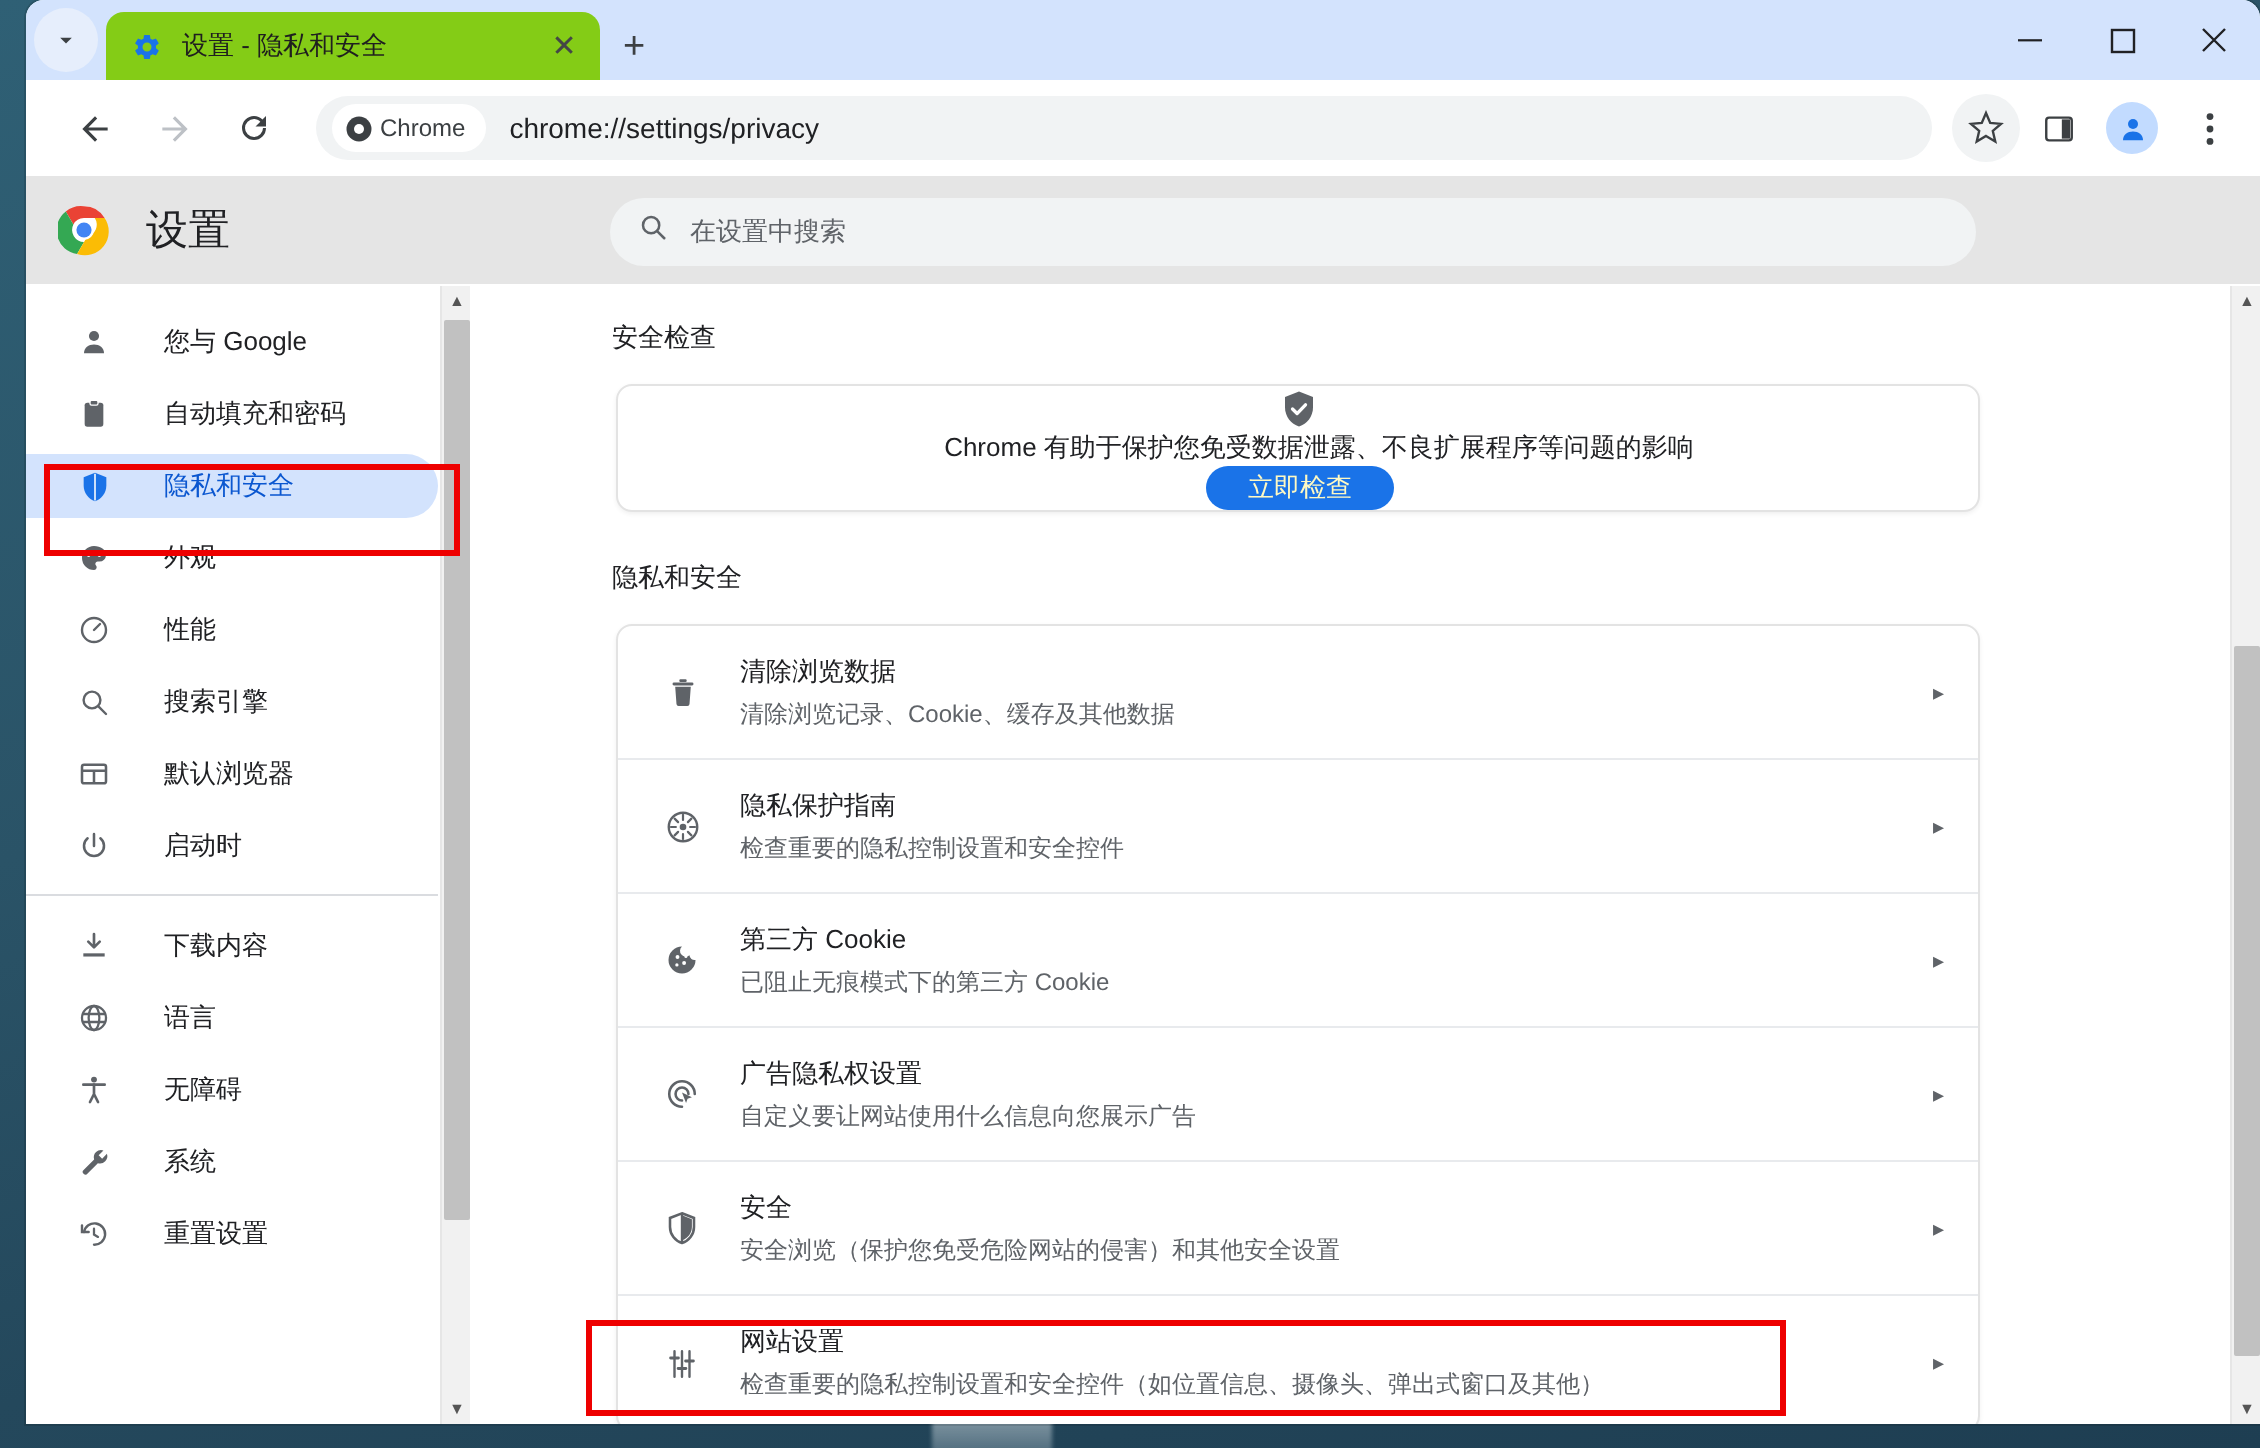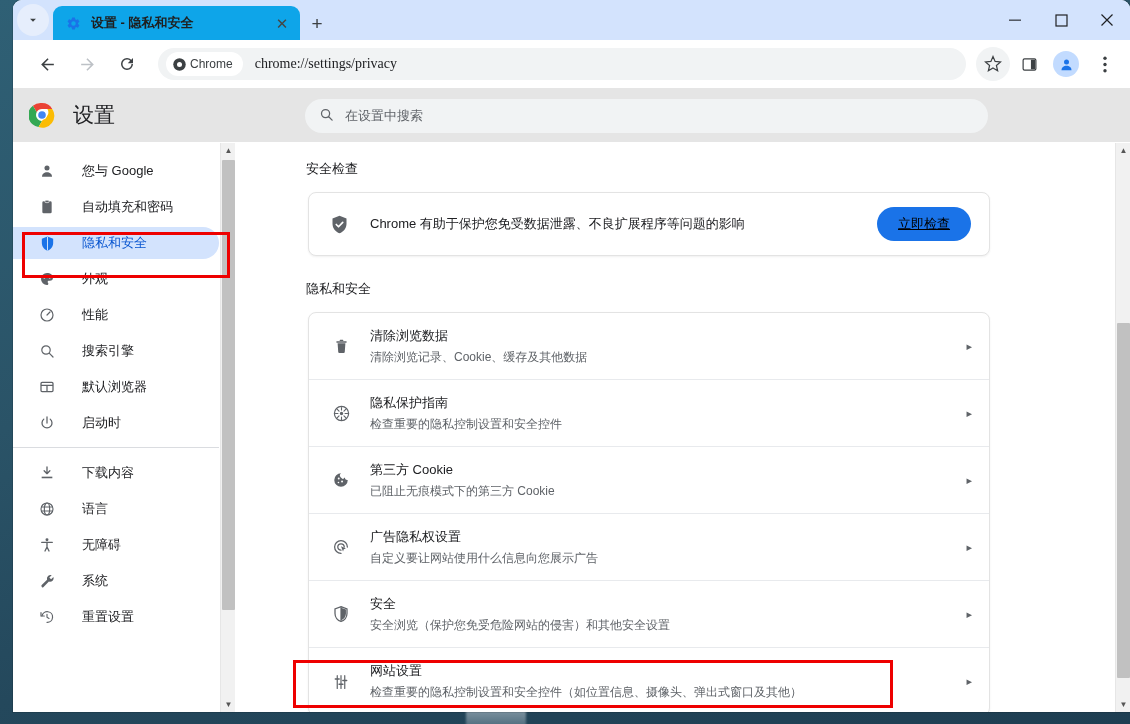--- a/index.html
+++ b/index.html
@@ -41,22 +41,22 @@
     position: relative; height: 40px; background: #d3e3fd;
   }
   #tab-search-btn {
     position: absolute; left: 4px; top: 4px; width: 32px; height: 32px;
     border-radius: 50%; display: flex; align-items: center; justify-content: center;
     background: #e6eefc;
   }
   #tab-search-btn svg { display: block; }
   .tab {
     position: absolute; left: 40px; top: 6px; width: 247px; height: 34px;
-    background: #0ea5e9; border-radius: 9px 9px 0 0;
-    display: flex; align-items: center; padding: 0 8px 0 12px; font-weight: bold;
+    background: #84cc16; border-radius: 9px 9px 0 0;
+    display: flex; align-items: center; padding: 0 8px 0 12px;
   }
   .tab-favicon { width: 16px; height: 16px; flex: 0 0 16px; display:flex; align-items:center; justify-content:center;}
   .tab-title {
     flex: 1 1 auto; margin-left: 10px;
     font-size: 13px; color: #1f1f1f; white-space: nowrap; overflow: hidden;
   }
   .tab-close {
     width: 20px; height: 20px; border-radius: 50%;
     display: flex; align-items: center; justify-content: center;
     color: #444746; font-size: 15px; line-height: 1;
@@ -86,21 +86,21 @@
   #omnibox {
     flex: 1 1 auto; height: 32px; margin: 0 8px 0 14px;
     background: #f1f3f4; border-radius: 16px;
     display: flex; align-items: center; padding-left: 8px;
   }
   #chrome-chip {
     display: flex; align-items: center; gap: 3px;
     height: 24px; padding: 0 10px 0 6px; background: #fff; border-radius: 12px;
   }
   #chrome-chip-label { font-size: 12px; color: #3c4043; }
-  #omnibox-url { margin-left: 12px; font-size: 14px; color: #202124; font-family: Liberation Serif, serif; }
+  #omnibox-url { margin-left: 12px; font-size: 14px; color: #202124; }
   #toolbar-right { display: flex; align-items: center; padding-right: 8px; }
   .tb-icon {
     width: 34px; height: 34px; margin-left: 2px; border-radius: 50%;
     display: flex; align-items: center; justify-content: center; color: #3c4043;
   }
   #bookmark-btn { background: #f1f3f4; }
   #avatar-btn {
     width: 26px; height: 26px; border-radius: 50%; background: #c2dbff;
     display: flex; align-items: center; justify-content: center; margin: 0 7px;
   }
@@ -163,29 +163,29 @@
   }
   #main-inner { position: absolute; left: 0; top: 0; width: 1110px; }
   .section-title {
     font-size: 13px; color: #202124; margin: 17px 0 0 71px;
   }
   .card {
     margin-left: 73px; width: 682px; background: #fff;
     border: 1px solid #e3e3e3; border-radius: 8px;
     box-shadow: 0 1px 2px rgba(60,64,67,.08);
     margin-top: 14px;
+    flex-direction: column;
   }
   
   #safety-card { height: 64px; display: flex; align-items: center; padding: 0 18px 0 20px; }
   #safety-icon { width: 22px; flex: 0 0 22px; display: flex; align-items: center; color: #5f6368; }
   #safety-text { flex: 1 1 auto; margin-left: 19px; font-size: 13px; color: #202124; }
   #safety-btn {
     height: 34px; padding: 0 21px; border-radius: 17px; background: #1a73e8;
-    color: #000000; font-size: 13px; display: flex; align-items: center;
-    text-decoration: underline;
+    color: #fef9c3; font-size: 13px; display: flex; align-items: center;
   }
   
   .list-row {
     position: relative; height: 67px; display: flex; align-items: center;
     padding: 0 17px 0 20px; border-bottom: 1px solid #e8eaed;
   }
   .list-row:last-child { border-bottom: none; }
   .lr-icon {
     width: 24px; flex: 0 0 24px; display: flex; align-items: center; justify-content: center;
     color: #5f6368;

